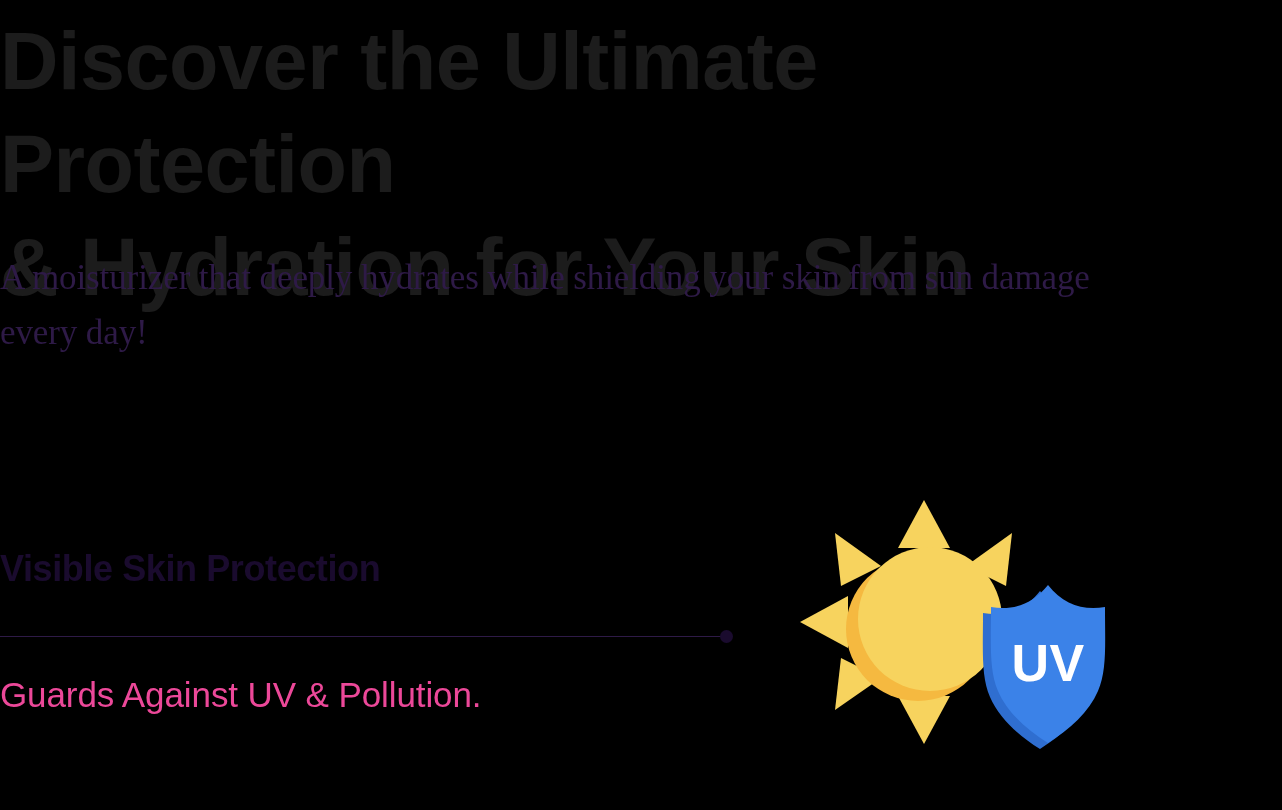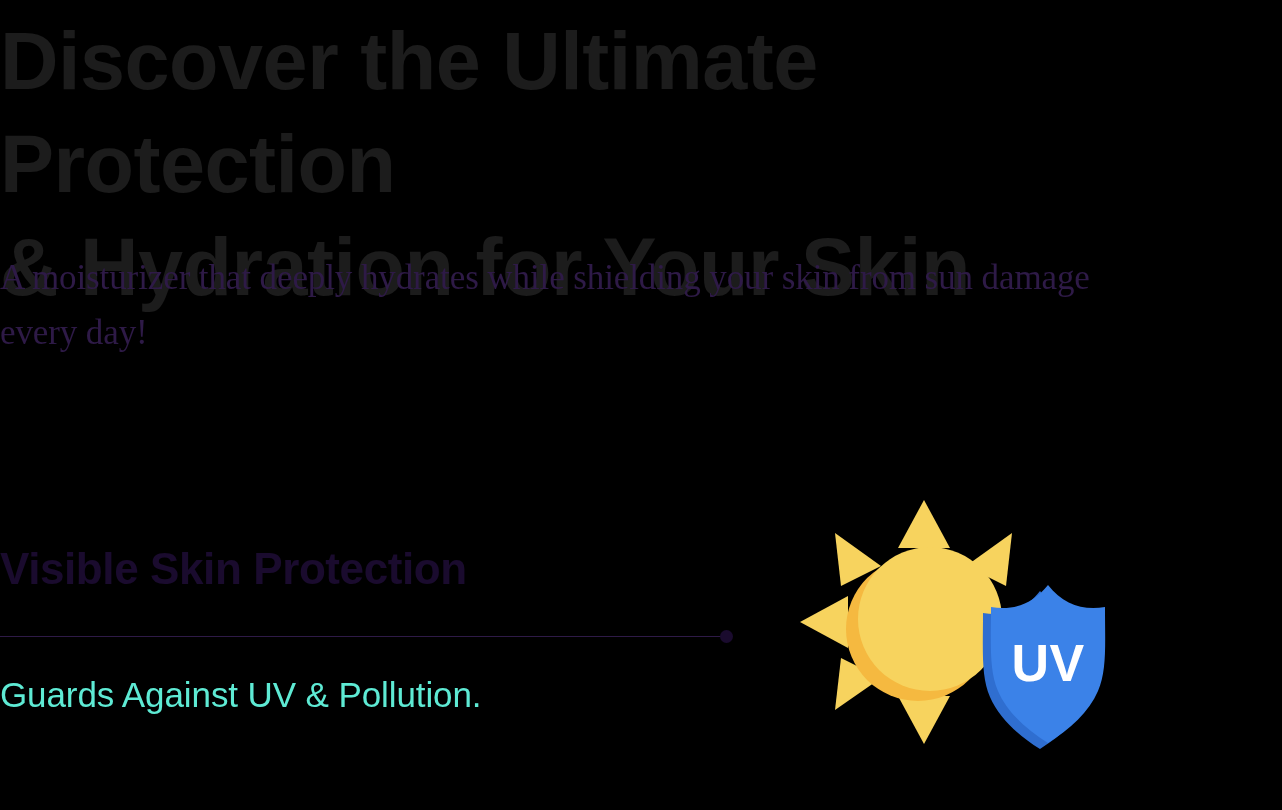--- a/index.html
+++ b/index.html
@@ -59,21 +59,21 @@
   .feature {
     position: absolute;
     left: 0px;
     top: 540px;
     width: 760px;
   }
 
   .feature-title {
     font-family: "Liberation Sans", sans-serif;
     font-weight: 700;
-    font-size: 44px;
+    font-size: 36px;
     line-height: 58px;
     color: #1a0b2e;
     letter-spacing: -0.4px;
   }
 
   .feature-rule {
     position: relative;
     margin-top: 32px;
     height: 13px;
   }
@@ -96,21 +96,21 @@
     border-radius: 50%;
     background: #1a0b2e;
   }
 
   .feature-desc {
     margin-top: 30px;
     font-family: "Liberation Sans", sans-serif;
     font-weight: 400;
     font-size: 35px;
     line-height: 44px;
-    color: #5eead4;
+    color: #ec4899;
     letter-spacing: -0.1px;
   }
 
   
   .illustration {
     position: absolute;
     left: 790px;
     top: 488px;
     width: 320px;
     height: 268px;

